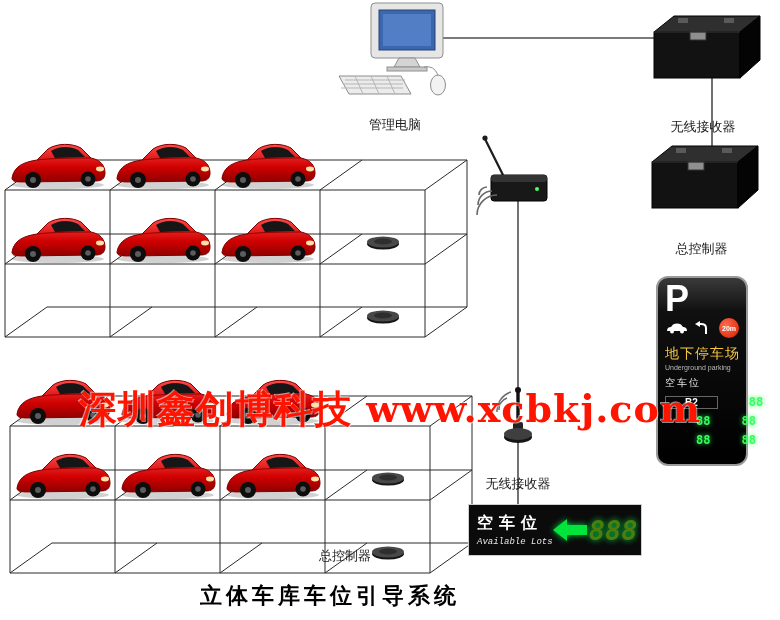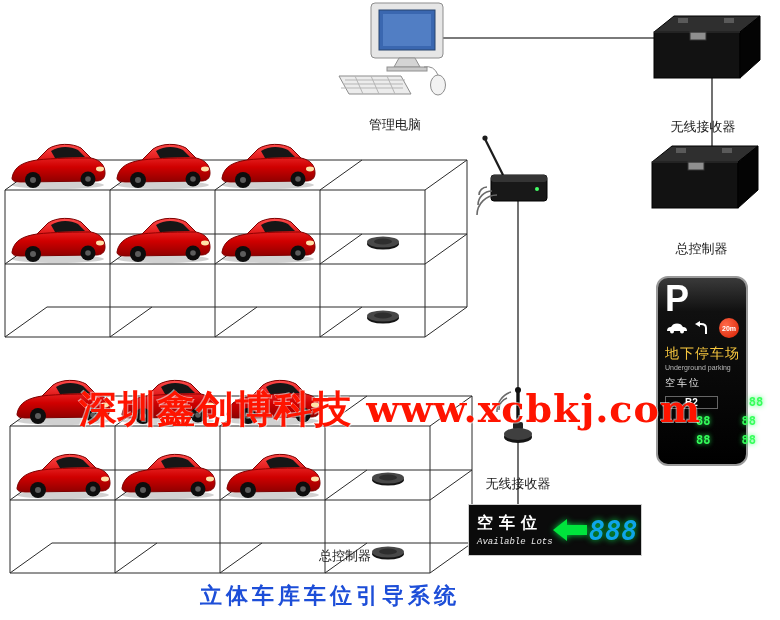--- a/index.html
+++ b/index.html
@@ -10,21 +10,21 @@
   #lines{left:0;top:0;z-index:1;}
   .device{z-index:3;}
   .rack{z-index:2;}
 
   #watermark{left:0;top:384px;width:780px;text-align:center;z-index:30;
     font-family:"DejaVu Serif",serif;font-weight:bold;font-size:38px;color:#ff1400;
     letter-spacing:1px;white-space:nowrap;
     text-shadow:1px 1px 0 rgba(255,255,255,.55),-1px -1px 0 rgba(255,255,255,.55);}
 
   #diagram-title{left:150px;top:581px;width:360px;text-align:center;z-index:5;
-    font-size:22px;font-weight:bold;color:#1d4ed8;letter-spacing:4px;white-space:nowrap;}
+    font-size:22px;font-weight:bold;color:#000000;letter-spacing:4px;white-space:nowrap;}
 
   
   #p-sign{left:656px;top:276px;width:92px;height:190px;z-index:4;box-sizing:border-box;
     background:linear-gradient(180deg,#3a3a3a 0%,#101010 18%,#000 100%);
     border:2px solid #9a9a9a;border-radius:12px;padding:4px 7px;
     display:flex;flex-direction:column;}
   .p-row1{display:flex;height:34px;}
   .p-letter{color:#fff;font-size:36px;font-weight:bold;line-height:34px;}
   .p-icons{display:flex;align-items:center;gap:4px;margin-top:2px;}
   .p-badge{margin-left:auto;width:20px;height:20px;border-radius:50%;
@@ -39,21 +39,21 @@
     text-shadow:0 0 5px rgba(40,255,90,.9);margin-left:31px;}
 
   
   #avail-sign{left:468px;top:504px;width:174px;height:52px;z-index:4;box-sizing:border-box;
     background:#0b0b0b;border:1px solid #cfcfcf;display:flex;align-items:center;padding:4px 8px;}
   .av-left{flex:1;}
   .av-title{color:#fff;font-size:16px;font-weight:bold;letter-spacing:6px;white-space:nowrap;}
   .av-sub{color:#e8e8e8;font-size:9px;font-family:"Liberation Mono",monospace;margin-top:3px;white-space:nowrap;font-style:italic;}
   .av-right{display:flex;align-items:center;gap:2px;}
   .av-arrow{filter:drop-shadow(0 0 3px rgba(0,255,80,.8));}
-  .av-count{color:#0ea5e9;font-size:27px;font-weight:bold;font-style:italic;
+  .av-count{color:#4d7c0f;font-size:27px;font-weight:bold;font-style:italic;
     font-family:"DejaVu Sans Mono",monospace;text-shadow:0 0 6px rgba(0,255,80,.8);}
 </style>
 </head>
 <body>
 
 <svg width="0" height="0" style="position:absolute" aria-hidden="true">
   <defs>
     <linearGradient id="carGrad" x1="0" y1="0" x2="0" y2="1">
       <stop offset="0" stop-color="#ff4a4a"></stop>
         <stop offset="0.6" stop-color="#d00000"></stop>

